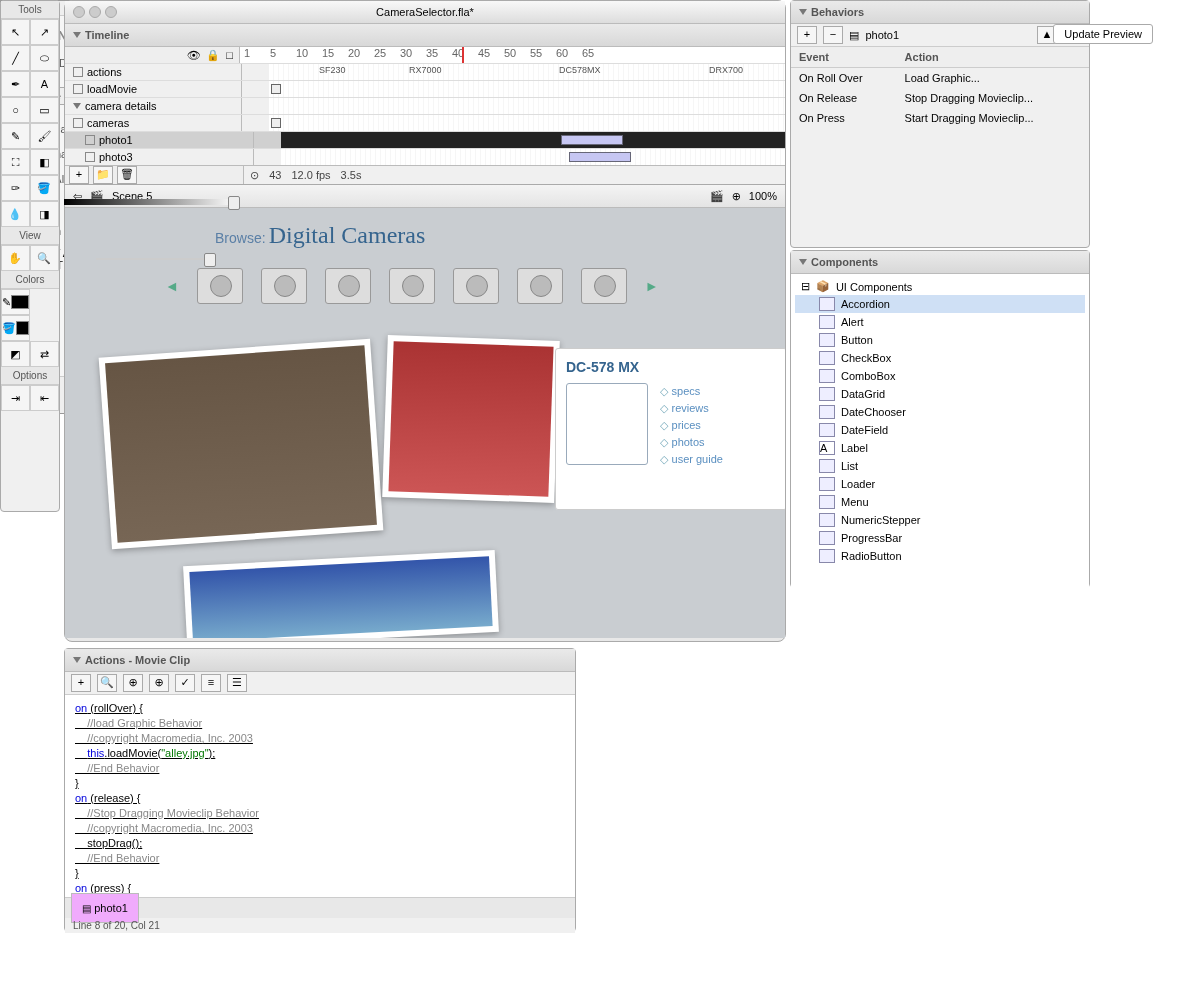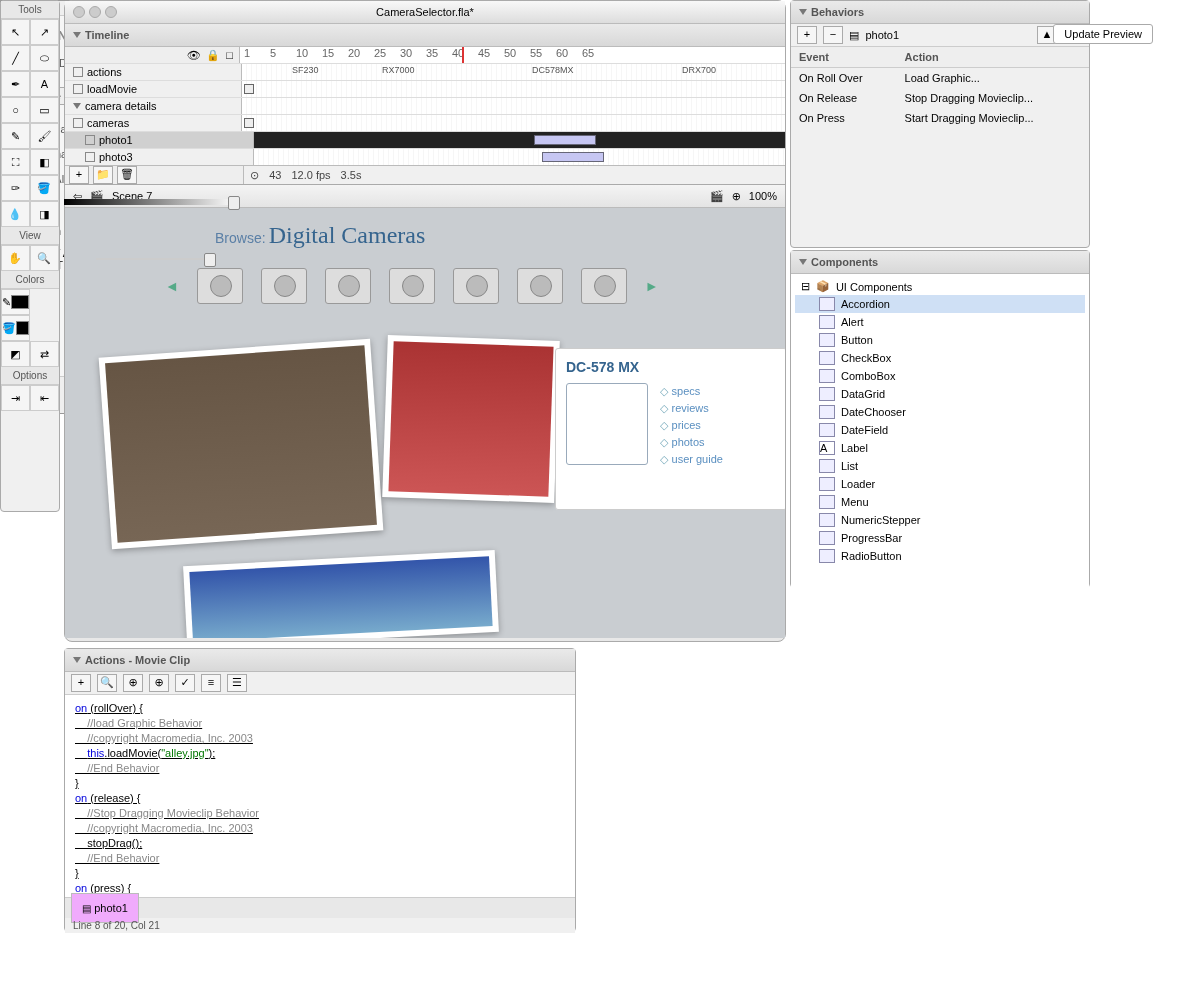--- a/index.html
+++ b/index.html
@@ -18,21 +18,21 @@
 
 #doc{left:64px;top:0;width:720px;height:640px;background:#e8e8e8;border-radius:8px;}
 #doc .titlebar{height:22px;background:linear-gradient(#f8f8f8,#ddd);border-bottom:1px solid #bbb;display:flex;align-items:center;justify-content:center;position:relative;}
 #doc .titlebar .dots{position:absolute;left:8px;display:flex;gap:4px;}
 #doc .dot{width:10px;height:10px;border-radius:50%;background:#ccc;border:1px solid #aaa;}
 #timeline{background:#f0f0f0;border-bottom:1px solid #aaa;}
 #timeline .rulerrow{display:flex;height:16px;}
 #timeline .layercol{width:168px;border-right:1px solid #bbb;background:#eee;display:flex;align-items:center;justify-content:flex-end;gap:6px;padding-right:6px;font-size:9px;}
 #timeline .ruler{flex:1;background:#fff;position:relative;font-size:9px;color:#666;overflow:hidden;white-space:nowrap;padding-left:4px;}
 #timeline .ruler span{display:inline-block;width:26px;}
-.layerrow{display:flex;height:16px;border-top:1px solid #ddd;}
+.layerrow{display:flex;height:16px;border-top:1px solid #ddd;gap:27px;}
 .layerrow.sel{background:#d0d0d0;}
 .layername{width:168px;display:flex;align-items:center;gap:4px;padding-left:8px;border-right:1px solid #bbb;}
 .layername .pg{width:8px;height:8px;border:1px solid #888;display:inline-block;}
 .frames{flex:1;background:repeating-linear-gradient(90deg,#fff,#fff 4px,#f6f6f6 4px,#f6f6f6 5px);position:relative;}
 .frames .kf{position:absolute;top:3px;width:8px;height:8px;background:#eee;border:1px solid #666;}
 .frames .lbl{position:absolute;top:1px;font-size:9px;color:#555;}
 .frames .span{position:absolute;top:3px;height:8px;background:#c6c6f2;border:1px solid #667;}
 .playhead{position:absolute;top:0;width:2px;height:100%;background:#d33;}
 #tl-stat{display:flex;height:18px;border-top:1px solid #bbb;}
 #tl-stat .layercol{justify-content:flex-start;padding-left:4px;gap:4px;}
@@ -245,21 +245,21 @@
           <span>⊙</span>
           <span>43</span>
           <span>12.0 fps</span>
           <span>3.5s</span>
         </div>
   </div>
  </div>
  <div id="editbar">
   <span>⇦</span>
   <span>🎬</span>
-  <span>Scene 7</span>
+  <span>Scene 5</span>
   <span class="spacer"></span>
   <span>🎬</span>
   <span>⊕</span>
   <span>100%</span>
  </div>
  <div id="stage">
   <div class="hdr">
    <span class="browse">Browse:</span>
    <span class="title">Digital Cameras</span>
   </div>

